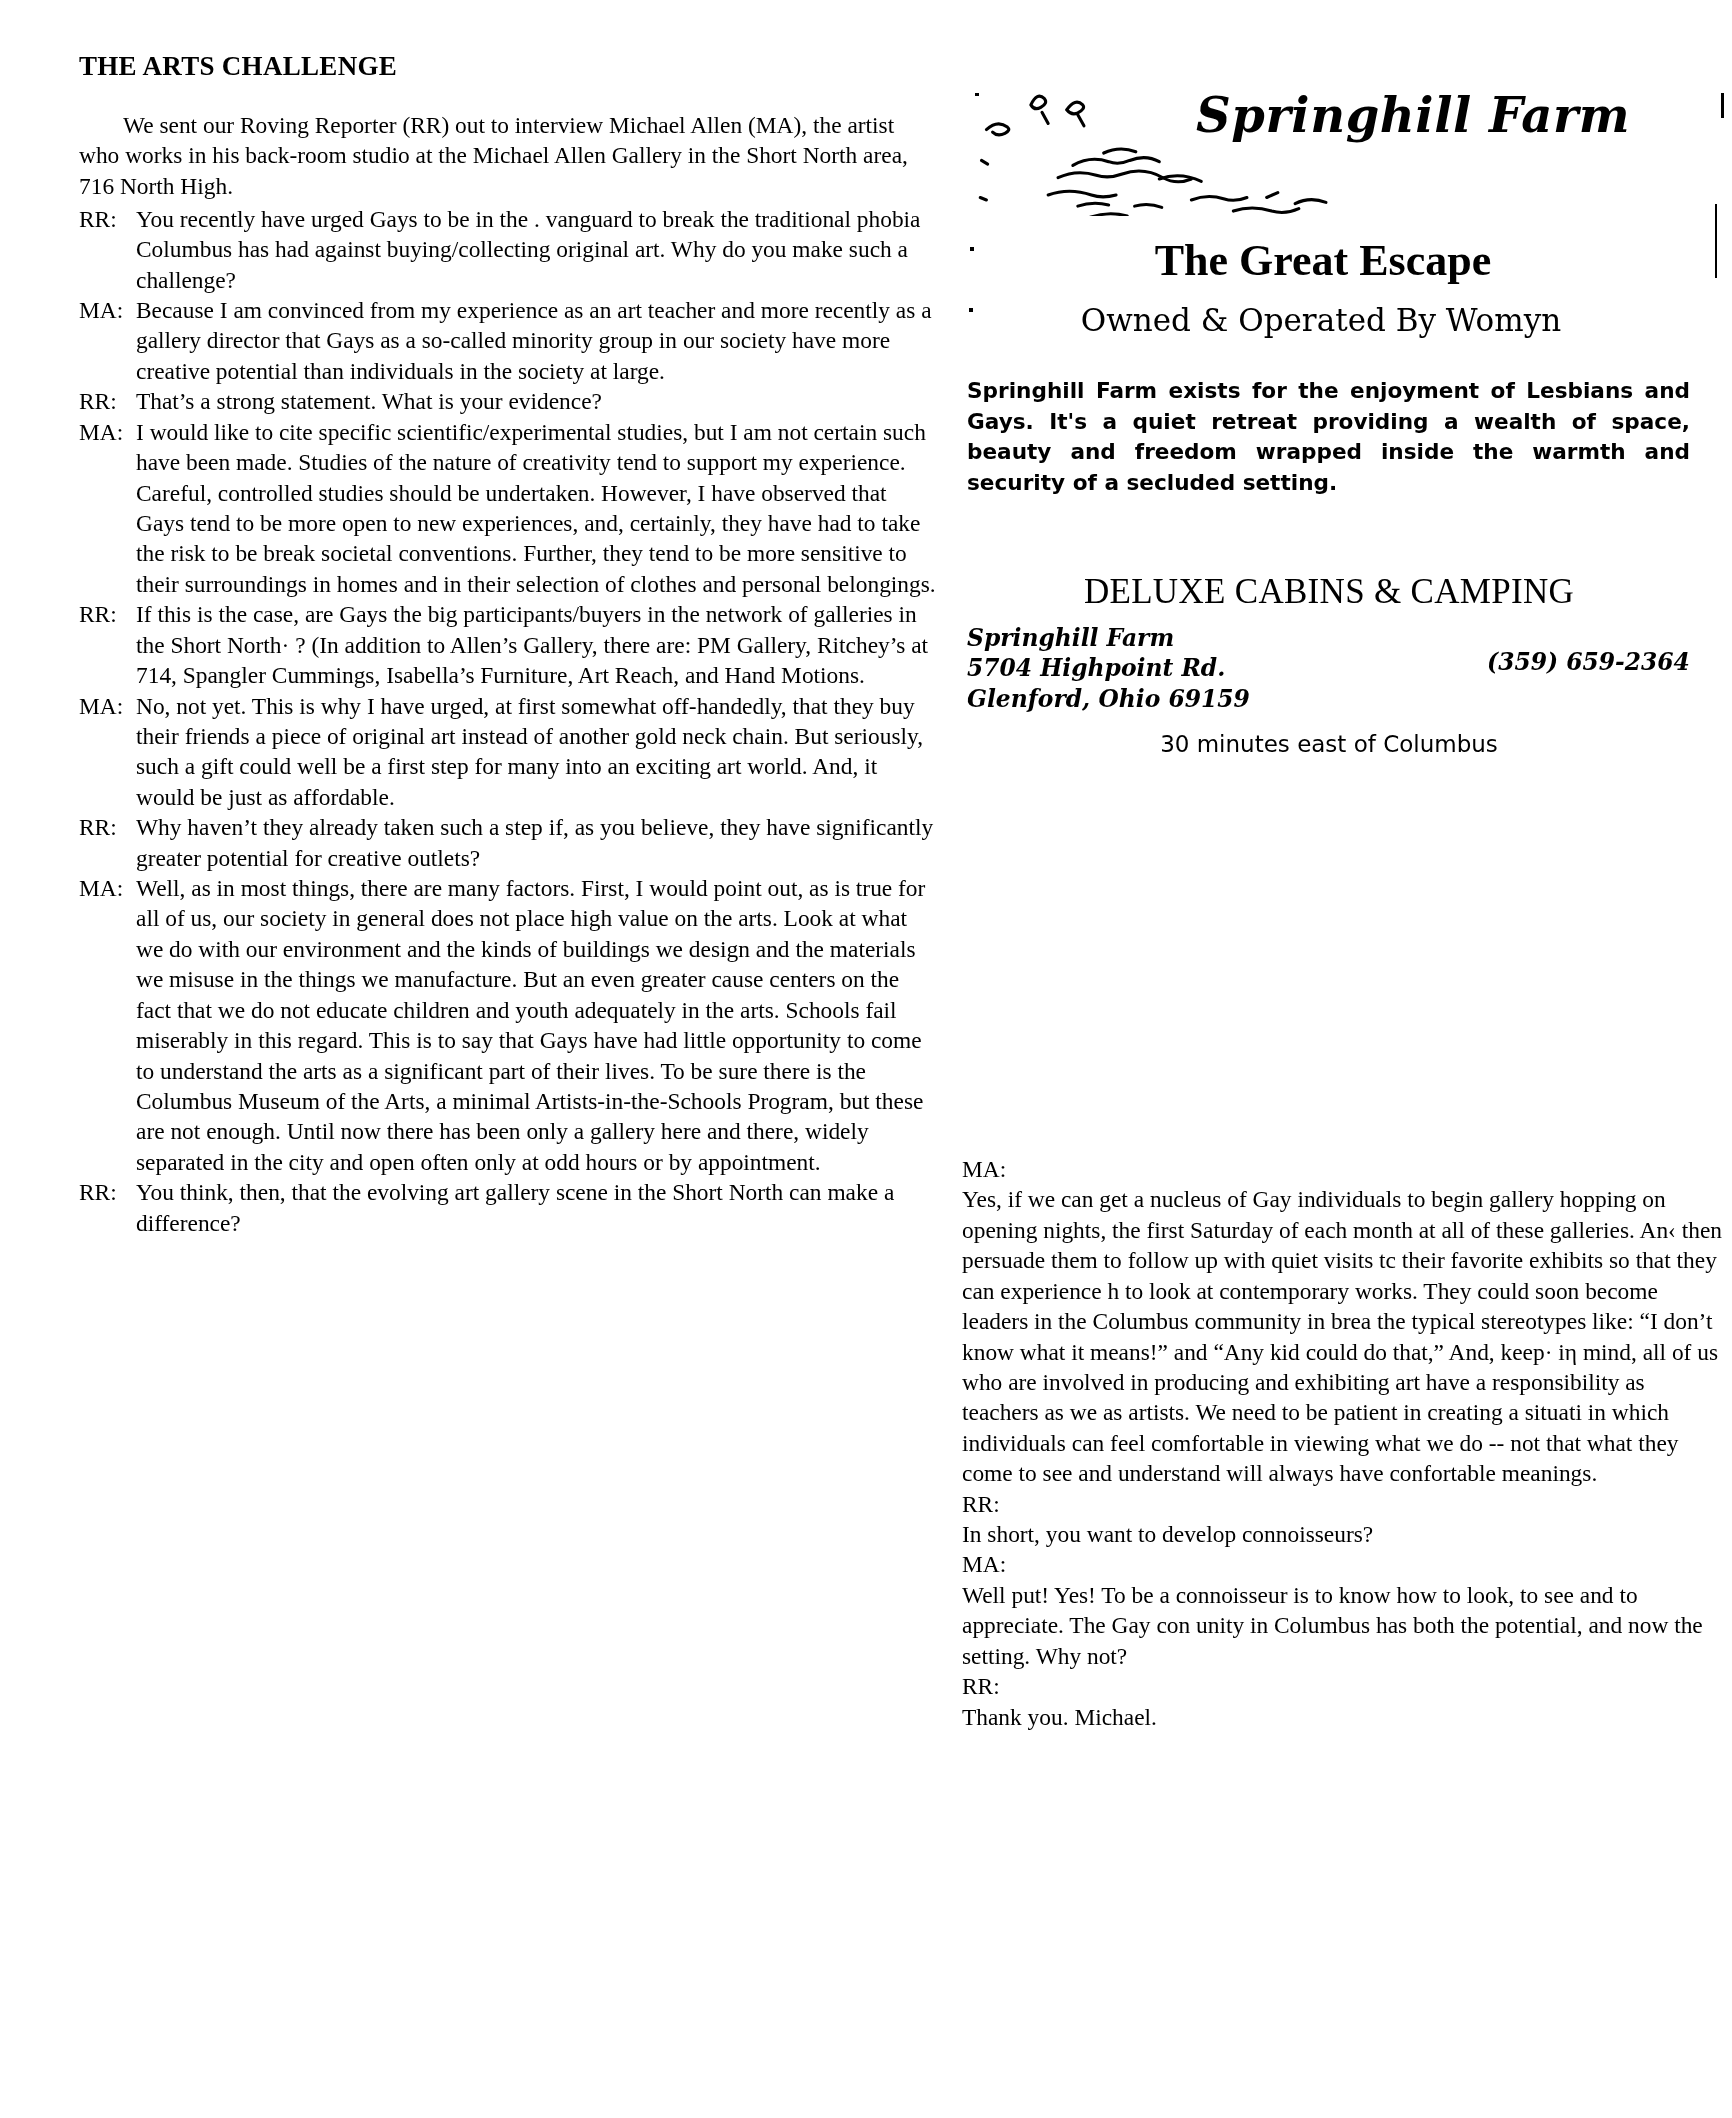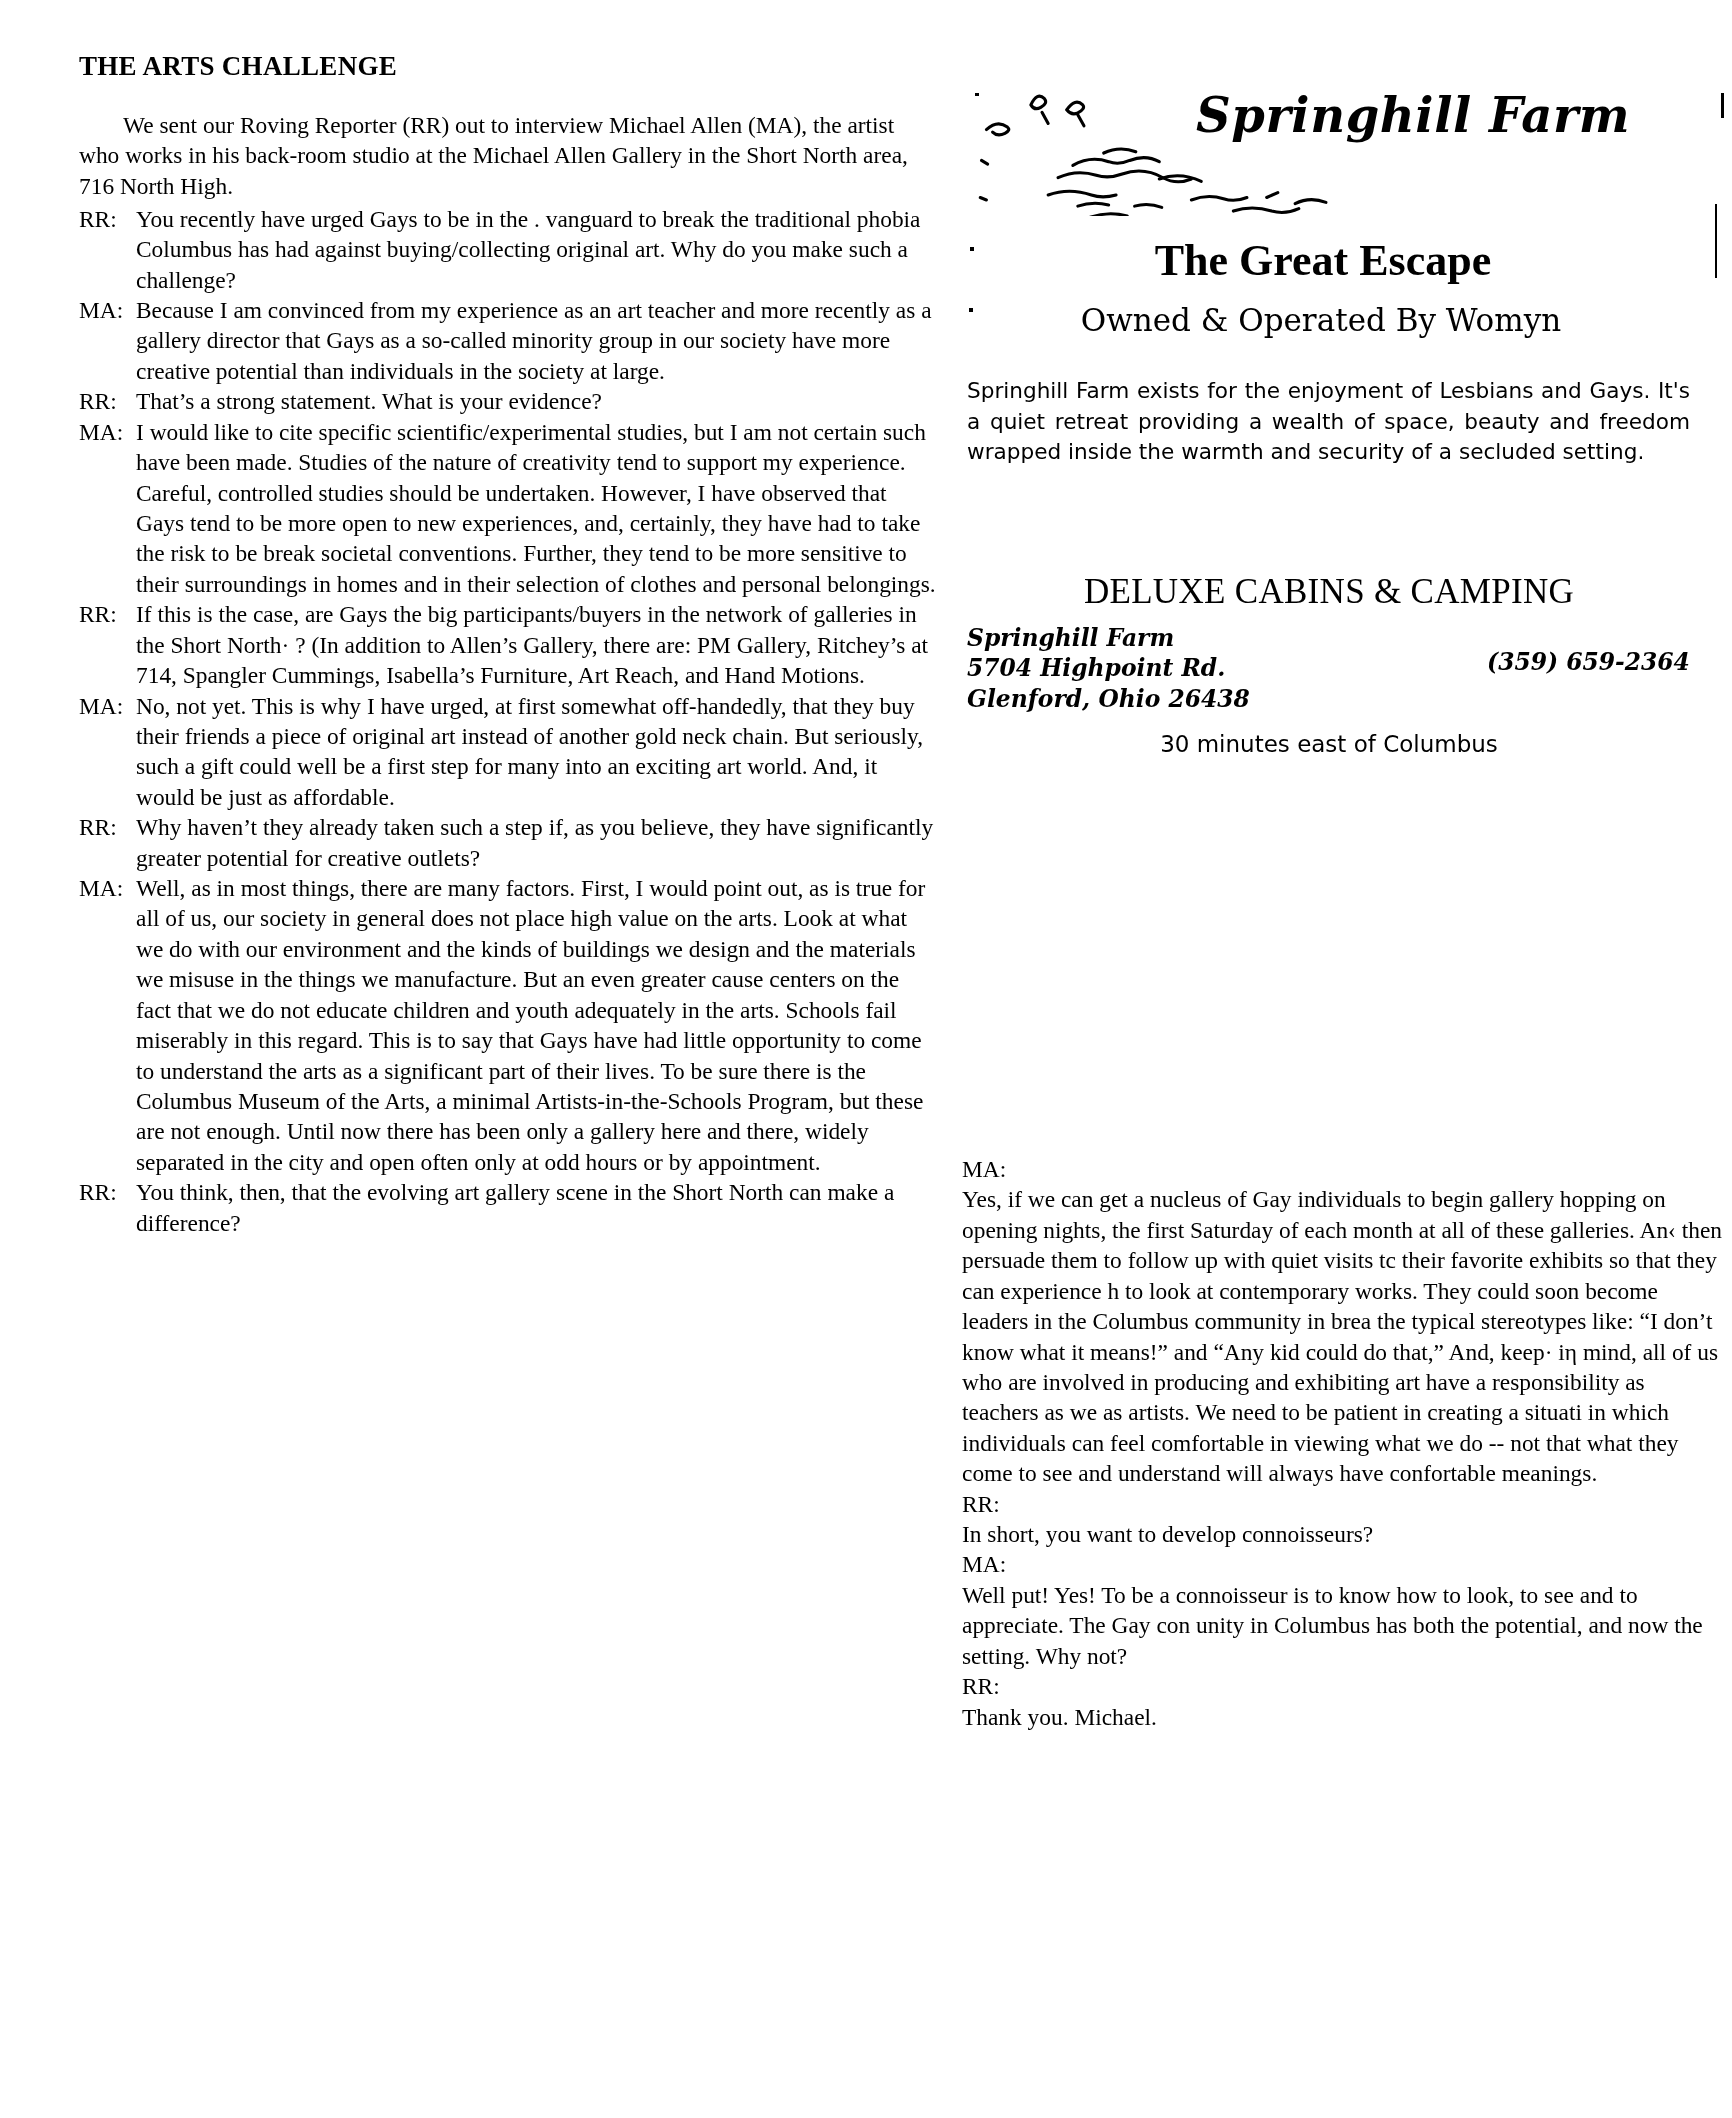--- a/index.html
+++ b/index.html
@@ -120,21 +120,21 @@
     font-family: "DejaVu Serif", serif;
     font-weight: normal;
     font-size: 31px;
   }
   .ad-body {
     position: absolute;
     left: 5px;
     top: 308px;
     width: 723px;
     font-family: "DejaVu Sans", sans-serif;
-    font-weight: normal;
+    font-weight: bold;
     font-size: 21.6px;
     line-height: 1.42;
     text-align: justify;
   }
   .ad-deluxe {
     position: absolute;
     left: 0; right: 0;
     top: 504px;
     text-align: center;
     font-family: "Liberation Serif", serif;
@@ -286,21 +286,21 @@
       <div class="logo-script">Springhill Farm</div>
 
       <div class="ad-head">The Great Escape</div>
       <div class="ad-sub">Owned &amp; Operated By Womyn</div>
       <div class="ad-body">Springhill Farm exists for the enjoyment of Lesbians and Gays. It's a quiet retreat providing a wealth of space, beauty and freedom wrapped inside the warmth and security of a secluded setting.</div>
       <div class="ad-deluxe">DELUXE CABINS &amp; CAMPING</div>
 
       <div class="ad-addr">
         <div>Springhill Farm</div>
         <div>5704 Highpoint Rd.</div>
-        <div>Glenford, Ohio  26438</div>
+        <div>Glenford, Ohio  69159</div>
       </div>
 
       <div class="ad-phone">(359) 659-2364</div>
 
       <div class="ad-foot">30 minutes east of Columbus</div>
     </div>
   </div>
 
   <div class="cont">
 

